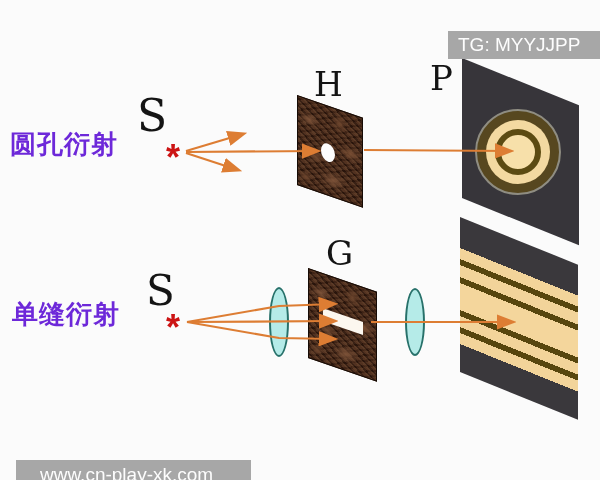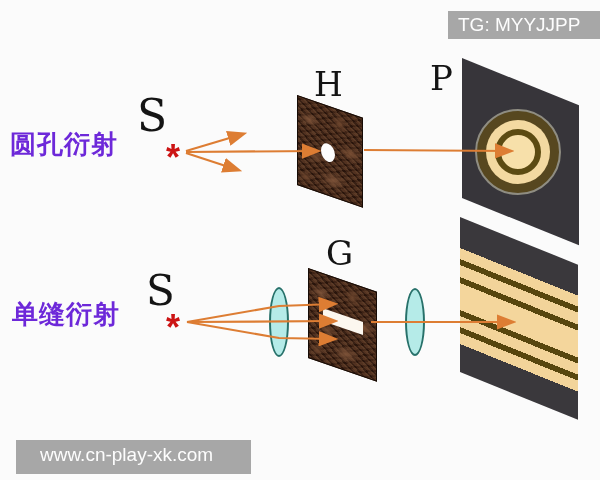--- a/index.html
+++ b/index.html
@@ -3,21 +3,21 @@
 <meta charset="utf-8">
 <style>
   html,body{margin:0;padding:0;}
   #stage{
     position:relative;width:600px;height:480px;overflow:hidden;
     background:#fbfbfb;font-family:"Liberation Sans",sans-serif;
   }
   
   .wm{
     position:absolute;background:#a7a7a7;color:#fdfdfd;
-    font-size:19px;white-space:nowrap;
+    font-size:19px;white-space:nowrap;margin-top:20px;
   }
   #wm-tg{right:0;top:11px;width:142px;height:28px;line-height:28px;padding-left:10px;}
   #wm-site{left:16px;top:440px;width:211px;height:34px;line-height:30px;padding-left:24px;}
   
   .exp-title{
     position:absolute;color:#6d28d9;font-size:26px;font-weight:bold;
     letter-spacing:1px;line-height:1;
   }
   #title1{left:10px;top:131px;}
   #title2{left:12px;top:303px;font-family:Liberation Mono, monospace;}

